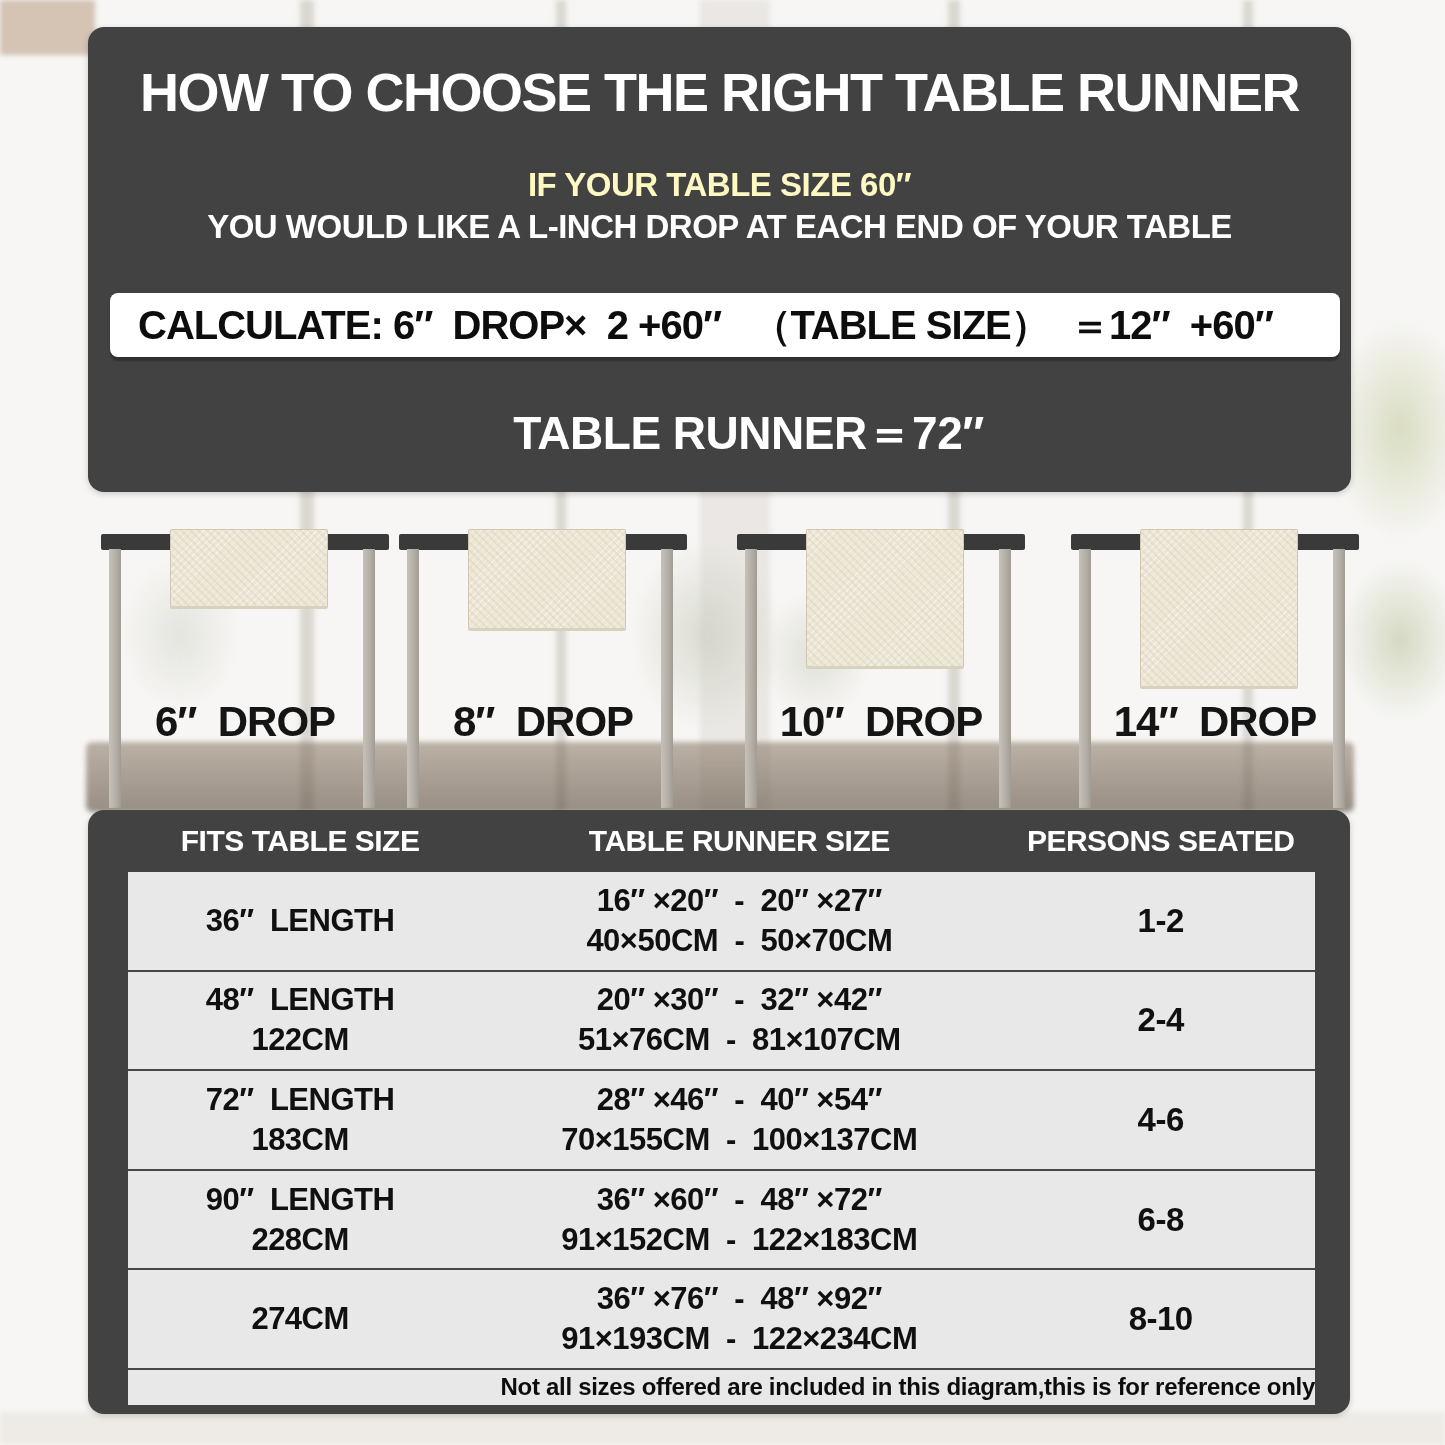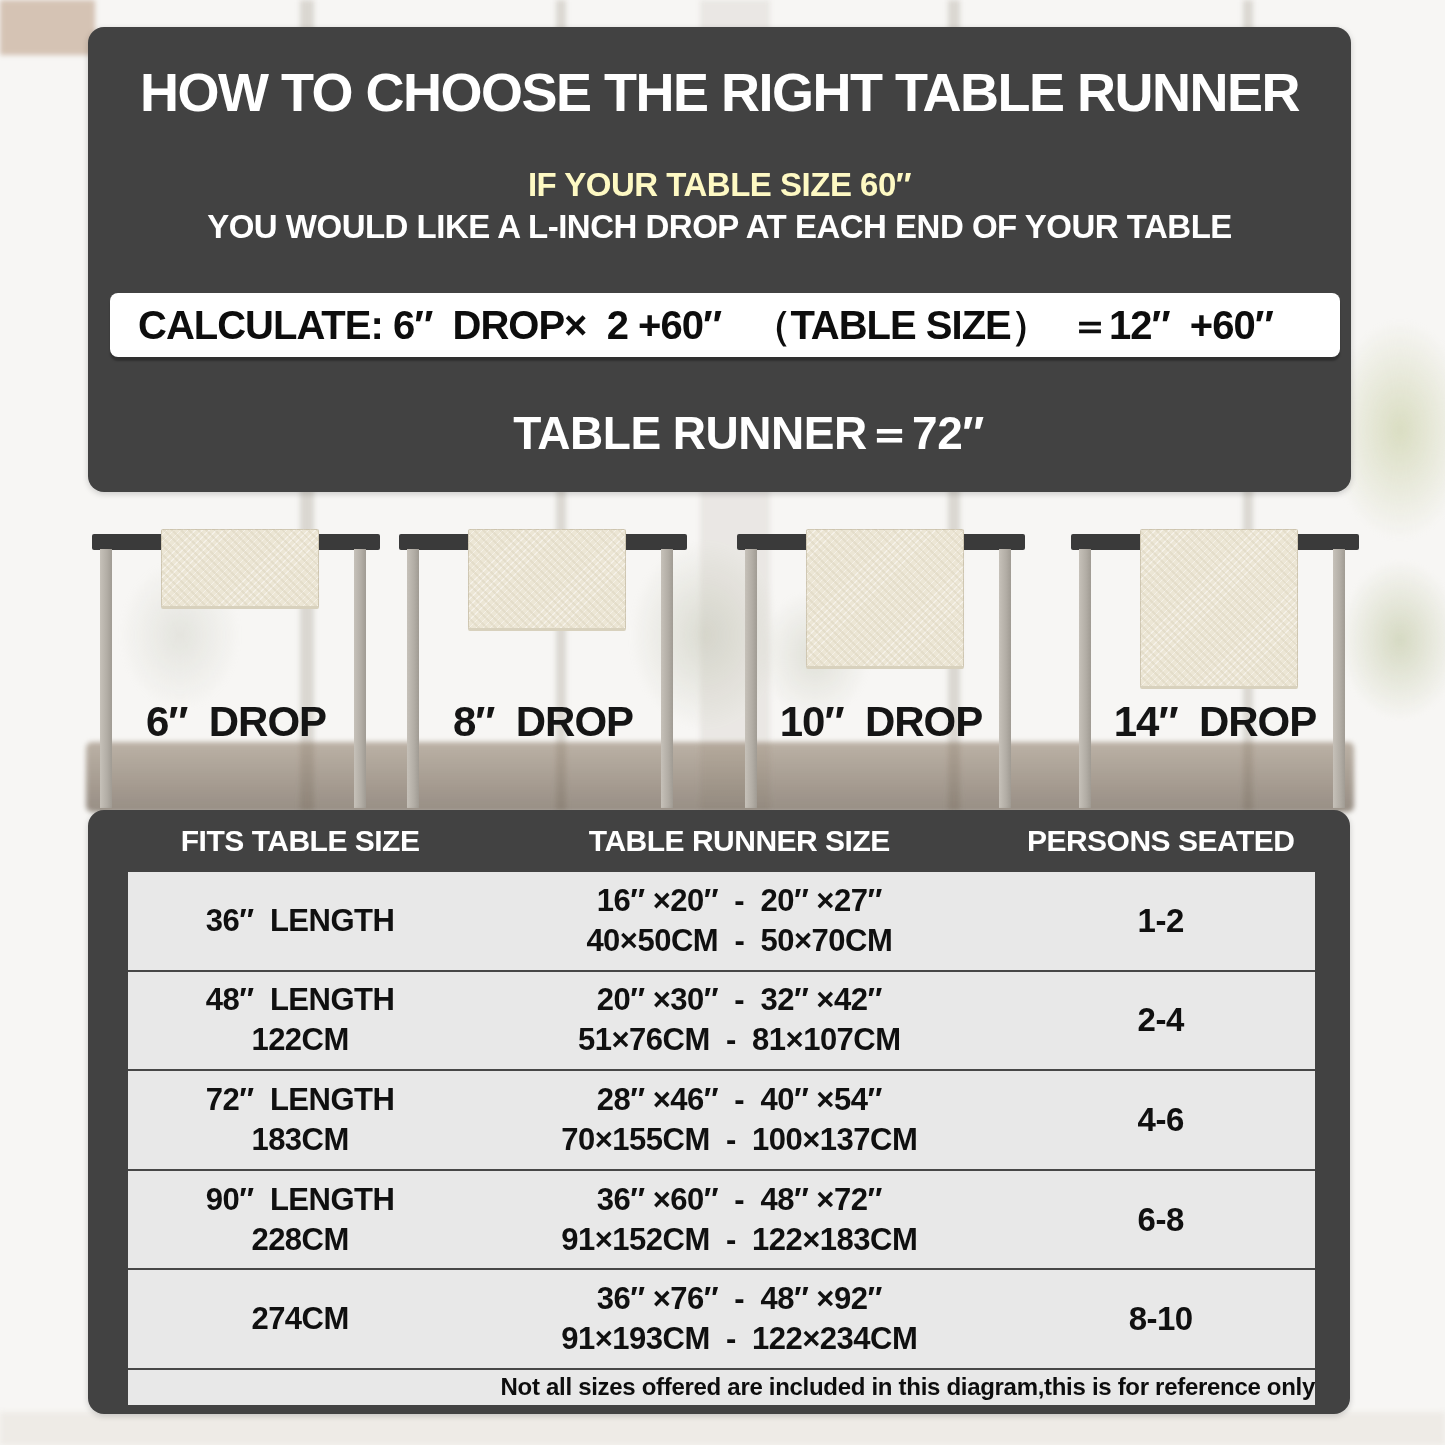--- a/index.html
+++ b/index.html
@@ -56,21 +56,21 @@
     font-size:40px;font-weight:bold;color:#0d0d0d;line-height:64px;
     padding-left:28px;letter-spacing:-1px;white-space:pre;overflow:hidden;
   }
   .result-text{
     position:absolute;left:0;top:376px;width:100%;text-align:center;
     font-size:46px;font-weight:bold;color:#fff;letter-spacing:-.5px;white-space:pre;margin-left:29px;
   }
 
   
   .drop-diagram{position:absolute;top:520px;width:288px;height:280px;z-index:2;}
-  .dd1{left:92px;} .dd2{left:399px;} .dd3{left:737px;} .dd4{left:1071px;}
+  .dd1{left:101px;} .dd2{left:399px;} .dd3{left:737px;} .dd4{left:1071px;}
   .tabletop{position:absolute;left:0;top:14px;width:100%;height:16px;background:#3a3a3a;border-radius:2px;}
   .leg{position:absolute;top:29px;width:12px;height:259px;
     background:linear-gradient(to right,#c6c1b9,#b2ada5 60%,#a09b93);}
   .leg-left{left:8px;} .leg-right{right:14px;}
   .runner-swatch{
     position:absolute;left:69px;top:9px;width:156px;
     background:#ece6d5;
     background-image:
       repeating-linear-gradient(45deg,rgba(208,198,172,.28) 0 2px,rgba(0,0,0,0) 2px 6px),
       repeating-linear-gradient(-45deg,rgba(255,255,255,.45) 0 1px,rgba(0,0,0,0) 1px 5px);

